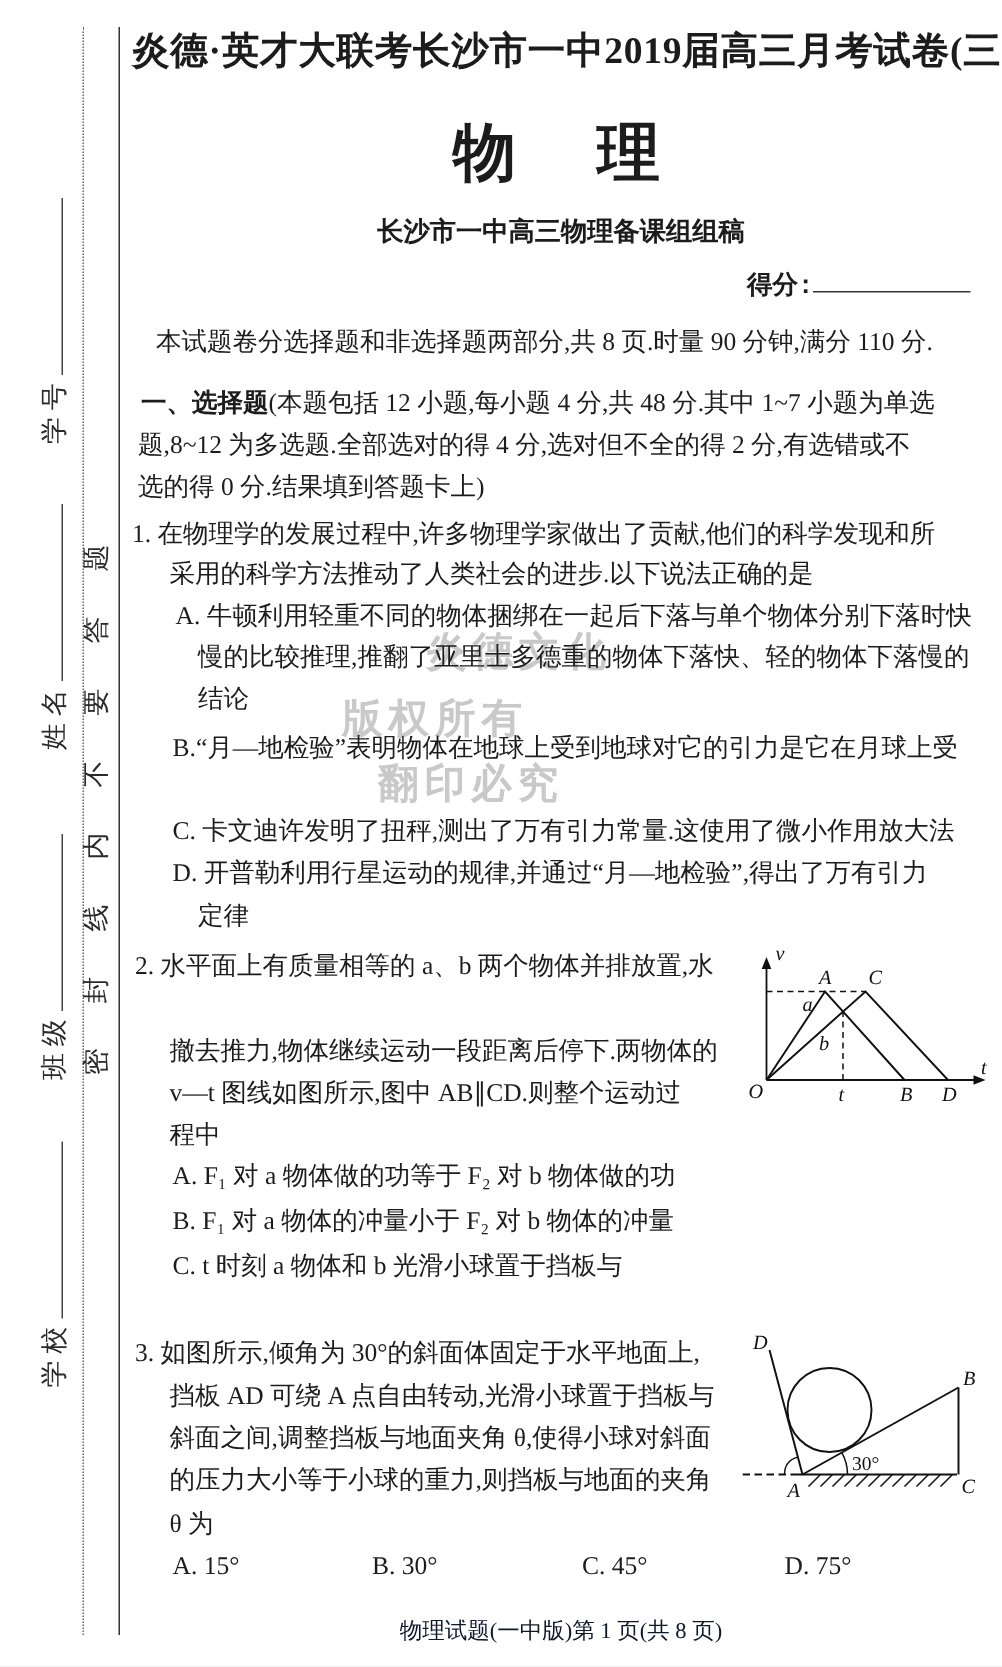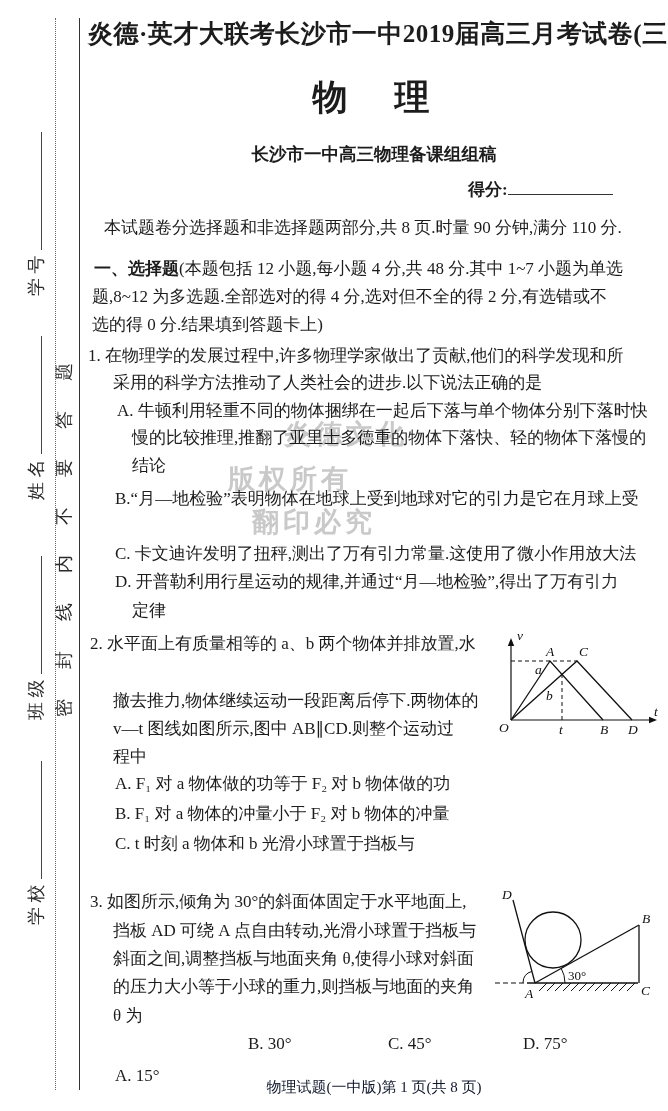--- a/index.html
+++ b/index.html
@@ -17,25 +17,25 @@
     position:absolute; transform:rotate(-90deg); transform-origin:center center;
     white-space:nowrap; font-size:18px; color:#2a2a2a; height:22px; line-height:22px;
   }
   .side-field { width:180px; left:-54px; }
   .fld-line { display:inline-block; width:118px; height:15px;
               border-bottom:1px solid #444; margin-left:5px; }
   .seal-phrase { width:400px; left:-136px; top:506px; letter-spacing:30px; }
   
   .hdr { position:absolute; left:88px; width:572px; text-align:center; white-space:nowrap; }
   .exam-title { top:17px; font-size:25px; font-weight:bold; letter-spacing:0.5px; }
-  .subject    { top:74px; font-size:35px; font-weight:bold; letter-spacing:6px; }
+  .subject    { top:74px; font-size:42px; font-weight:bold; letter-spacing:6px; }
   .subtitle   { top:142px; font-size:17.5px; font-weight:bold;
                 font-family:"Liberation Sans", sans-serif; }
-  .score { position:absolute; left:468px; top:177px; font-size:17px; font-weight:bold;
-           font-family:Liberation Serif, serif; white-space:nowrap; }
+  .score { position:absolute; left:498px; top:177px; font-size:17px; font-weight:bold;
+           font-family:Liberation Mono, monospace; white-space:nowrap; }
   .score-line { display:inline-block; width:105px; height:17px;
                 border-bottom:1px solid #333; }
   
   .ln { position:absolute; font-size:17px; line-height:21px; white-space:nowrap; }
   .b  { font-weight:bold; }
   
   .wm { position:absolute; font-family:"Liberation Sans", sans-serif; font-weight:bold;
         color:#c9c9c9; font-size:27px; letter-spacing:4px; white-space:nowrap; }
   
   .diag { position:absolute; }
@@ -126,21 +126,21 @@
     <text x="61" y="112">t</text>
     <text x="102" y="112">B</text>
     <text x="130" y="112">D</text>
   </svg>
 
   <div class="ln" style="left:90px;  top:891px;">3. 如图所示,倾角为 30°的斜面体固定于水平地面上,</div>
   <div class="ln" style="left:113px; top:920px;">挡板 AD 可绕 A 点自由转动,光滑小球置于挡板与</div>
   <div class="ln" style="left:113px; top:948px;">斜面之间,调整挡板与地面夹角 θ,使得小球对斜面</div>
   <div class="ln" style="left:113px; top:976px;">的压力大小等于小球的重力,则挡板与地面的夹角</div>
   <div class="ln" style="left:113px; top:1005px;">θ 为</div>
-  <div class="ln" style="left:115px; top:1033px;margin-top:32px;">A. 15°</div>
+  <div class="ln" style="left:115px; top:1033px;">A. 15°</div>
   <div class="ln" style="left:248px; top:1033px;">B. 30°</div>
   <div class="ln" style="left:388px; top:1033px;">C. 45°</div>
   <div class="ln" style="left:523px; top:1033px;">D. 75°</div>
 
   <svg class="diag" style="left:495px; top:883px;" width="173" height="125" viewBox="0 0 173 125">
 
     <line x1="0" y1="100" x2="32" y2="100" stroke="#111" stroke-width="1.2" stroke-dasharray="5,3"></line>
     <line x1="32" y1="100" x2="143" y2="100" stroke="#111" stroke-width="1.4"></line>
     <path d="M44 108 L52 100 M52 108 L60 100 M60 108 L68 100 M68 108 L76 100 M76 108 L84 100 M84 108 L92 100 M92 108 L100 100 M100 108 L108 100 M108 108 L116 100 M116 108 L124 100 M124 108 L132 100 M132 108 L140 100" stroke="#111" stroke-width="1" fill="none"></path>
 

